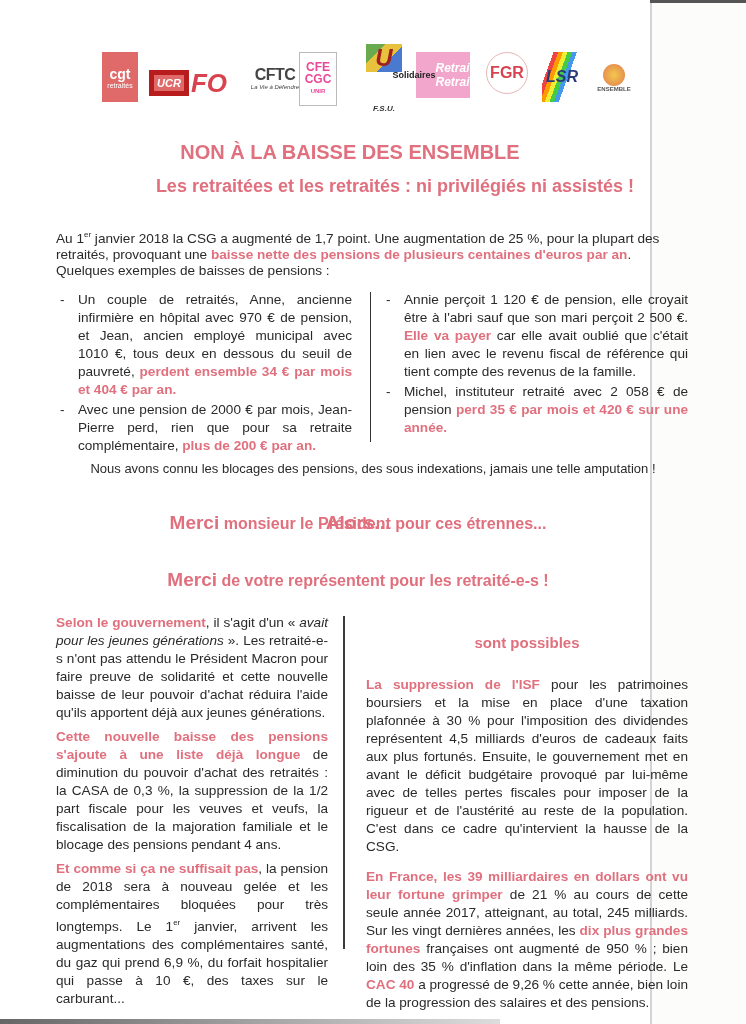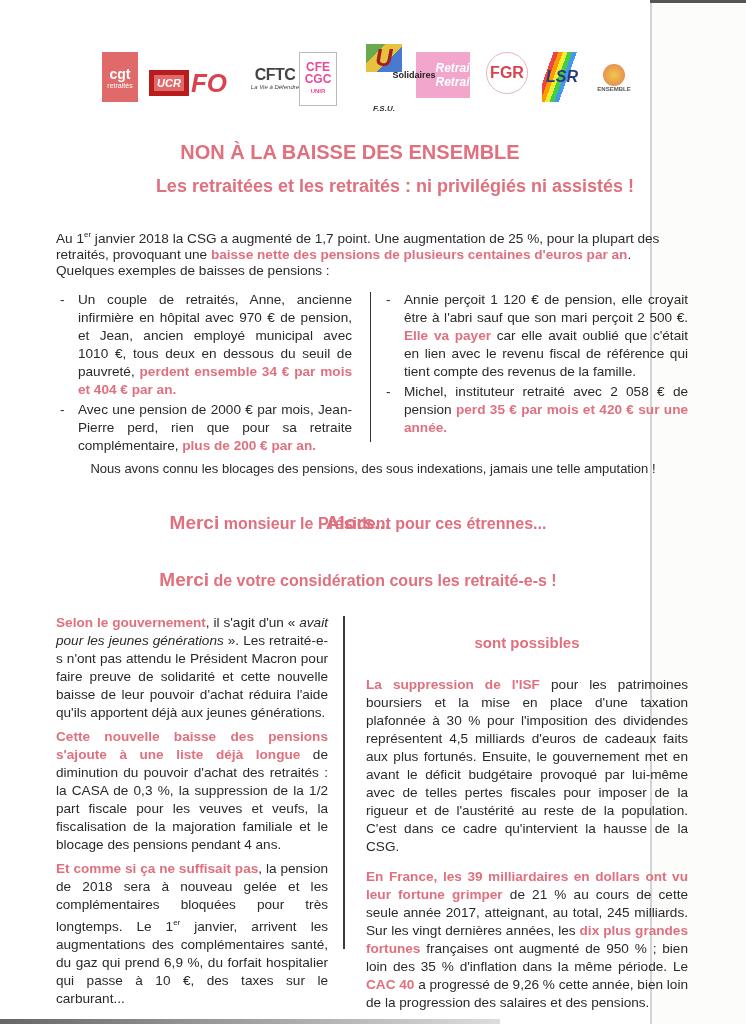--- a/index.html
+++ b/index.html
@@ -135,21 +135,21 @@
   </div>
 </div>
 
 <div class="closing">Nous avons connu les blocages des pensions, des sous indexations, jamais une telle amputation !</div>
 
 <div class="alors">Alors...</div>
 <div class="merci merci1">
   <span class="big">Merci</span><span> monsieur le Président pour ces étrennes...</span>
 </div>
 <div class="merci merci2">
-  <span class="big">Merci</span><span> de votre considération cours les retraité-e-s !</span>
+  <span class="big">Merci</span><span> de votre représentent pour les retraité-e-s !</span>
 </div>
 
 <div class="col col-left">
   <p>
     <span class="pink">Selon le gouvernement</span><span>, il s'agit d'un « </span><i>avait pour les jeunes générations</i><span> ». Les retraité-e-s n'ont pas attendu le Président Macron pour faire preuve de solidarité et cette nouvelle baisse de leur pouvoir d'achat réduira l'aide qu'ils apportent déjà aux jeunes générations.</span>
   </p>
   <p>
     <span class="pink">Cette nouvelle baisse des pensions s'ajoute à une liste déjà longue</span><span> de diminution du pouvoir d'achat des retraités : la CASA de 0,3 %, la suppression de la 1/2 part fiscale pour les veuves et veufs, la fiscalisation de la majoration familiale et le blocage des pensions pendant 4 ans.</span>
   </p>
   <p>

